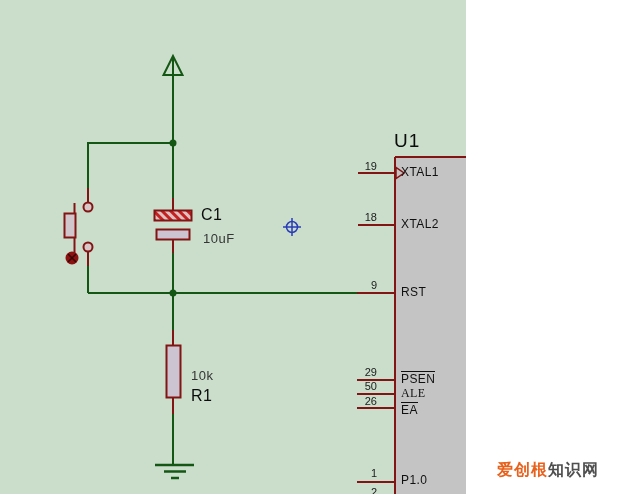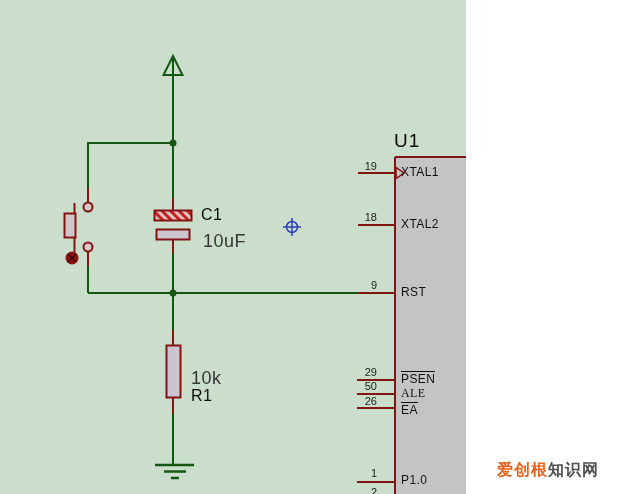--- a/index.html
+++ b/index.html
@@ -9,21 +9,21 @@
     font-family:"Liberation Sans", sans-serif;
   }
   .canvas {
     position:absolute; left:0; top:0; width:466px; height:494px;
     background:#cbdecb;
   }
   .circuit { position:absolute; left:0; top:0; }
 
   .lbl { position:absolute; color:#0c0c0c; white-space:nowrap; line-height:1.05; }
   .ref  { font-size:16px; letter-spacing:0.5px; }
-  .val  { font-size:18px; color:#353535; letter-spacing:0.5px; }
+  .val  { font-size:13px; color:#353535; letter-spacing:0.5px; }
   .chip-ref { font-size:19px; letter-spacing:1px; }
 
   .pin-num {
     position:absolute; left:356px; width:21px; text-align:right;
     font-size:11px; color:#1a1a1a; line-height:1.1;
   }
   .pin-name {
     position:absolute; left:401px; font-size:12px; color:#101010;
     letter-spacing:0.4px; line-height:1.1; white-space:nowrap;
   }

